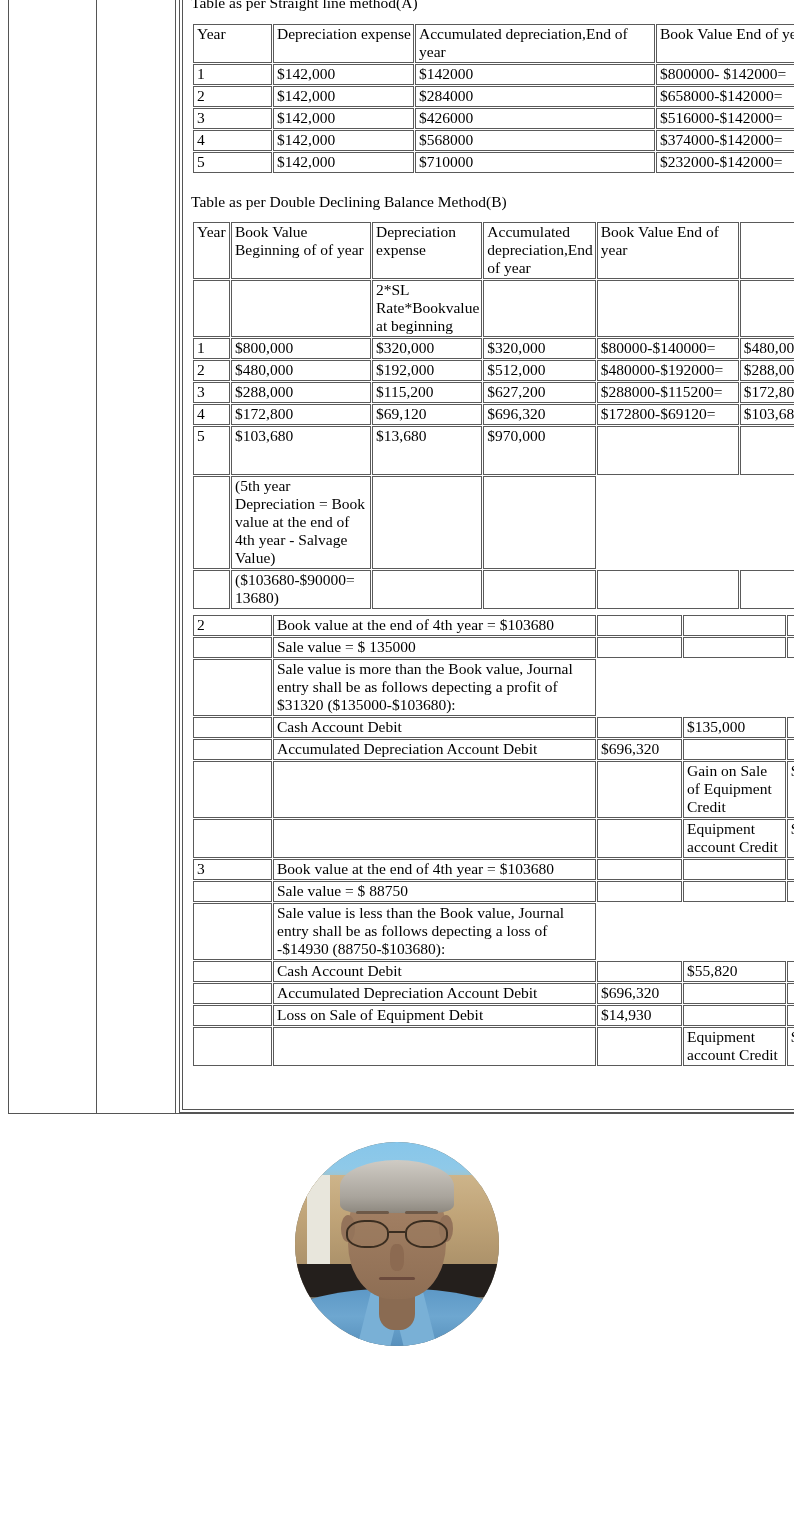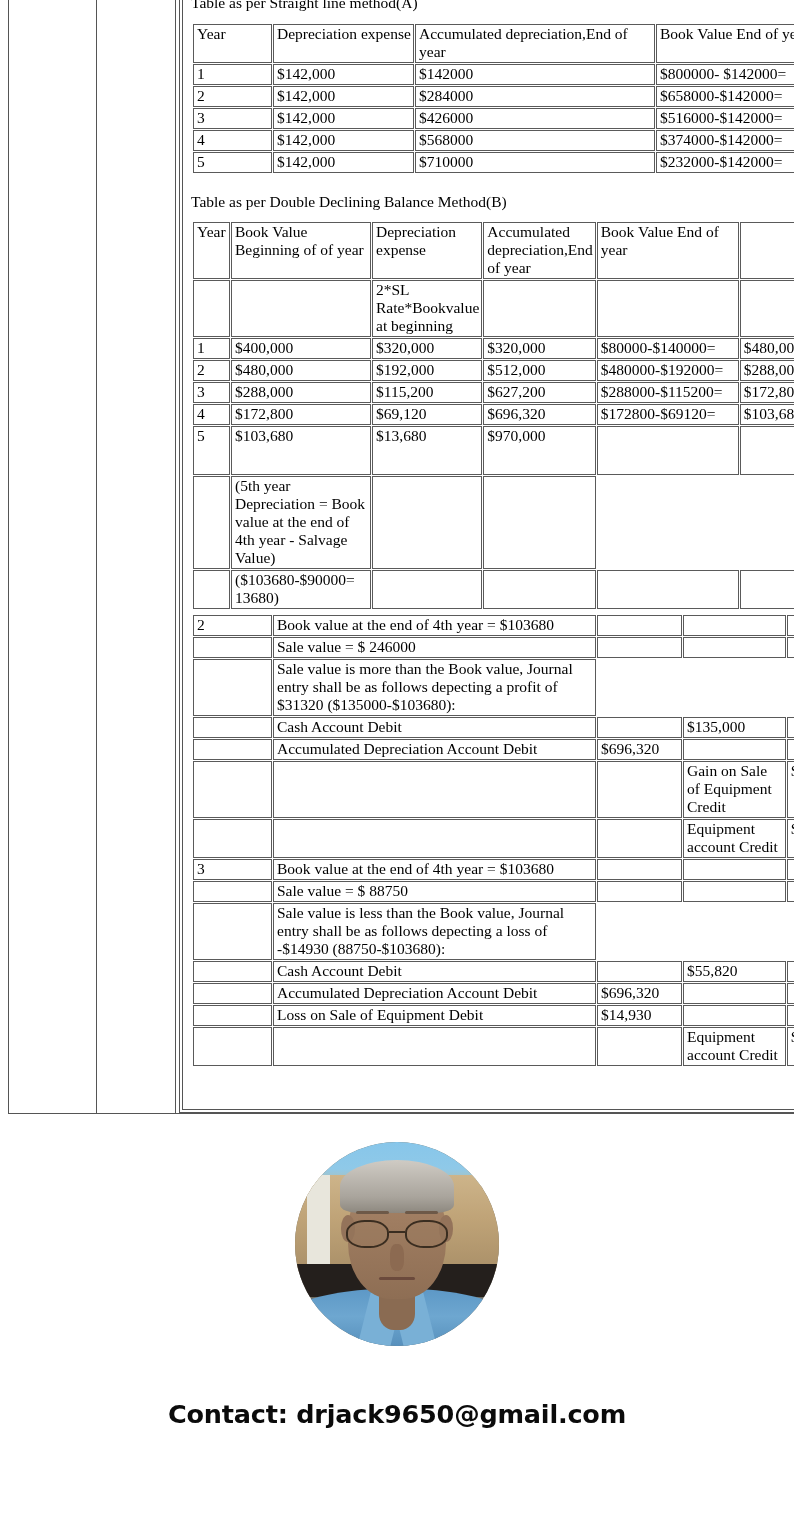--- a/index.html
+++ b/index.html
@@ -309,21 +309,21 @@
             <td class="ddbA"></td>
             <td class="ddbB"></td>
             <td class="ddbC">2*SL Rate*Bookvalue at beginning</td>
             <td class="ddbD"></td>
             <td class="ddbE"></td>
             <td class="ddbF"></td>
 
           </tr>
           <tr>
             <td class="ddbA">1</td>
-            <td class="ddbB">$400,000</td>
+            <td class="ddbB">$800,000</td>
             <td class="ddbC">$320,000</td>
             <td class="ddbD">$320,000</td>
             <td class="ddbE nowrapcell">$80000-$140000=</td>
             <td class="ddbF nowrapcell">$480,000</td>
 
           </tr>
           <tr>
             <td class="ddbA">2</td>
             <td class="ddbB">$480,000</td>
             <td class="ddbC">$192,000</td>
@@ -384,21 +384,21 @@
           <tbody>
               <tr>
             <td class="jA">2</td>
             <td class="jB">Book value at the end of 4th year = $103680</td>
             <td class="jC"></td>
             <td class="jD"></td>
             <td class="jE"></td>
           </tr>
           <tr>
             <td class="jA"></td>
-            <td class="jB">Sale value = $ 246000</td>
+            <td class="jB">Sale value = $ 135000</td>
             <td class="jC"></td>
             <td class="jD"></td>
             <td class="jE"></td>
           </tr>
           <tr>
             <td class="jA"></td>
             <td class="jB">Sale value is more than the Book value, Journal entry shall be as follows depecting a profit of $31320 ($135000-$103680):</td>
             <td class="jC" style="border:none;"></td>
             <td class="jD" style="border:none;"></td>
             <td class="jE" style="border:none;"></td>
@@ -508,14 +508,13 @@
       <div class="av-lensL"></div>
       <div class="av-lensR"></div>
       <div class="av-bridge"></div>
     </div>
     <div class="av-nose"></div>
     <div class="av-mouth"></div>
   </div>
 </div>
 
 <div class="promo">
-  <div class="l2">Contact: drjack9650@gmail.com</div>
 </div>
 
 </body></html>

